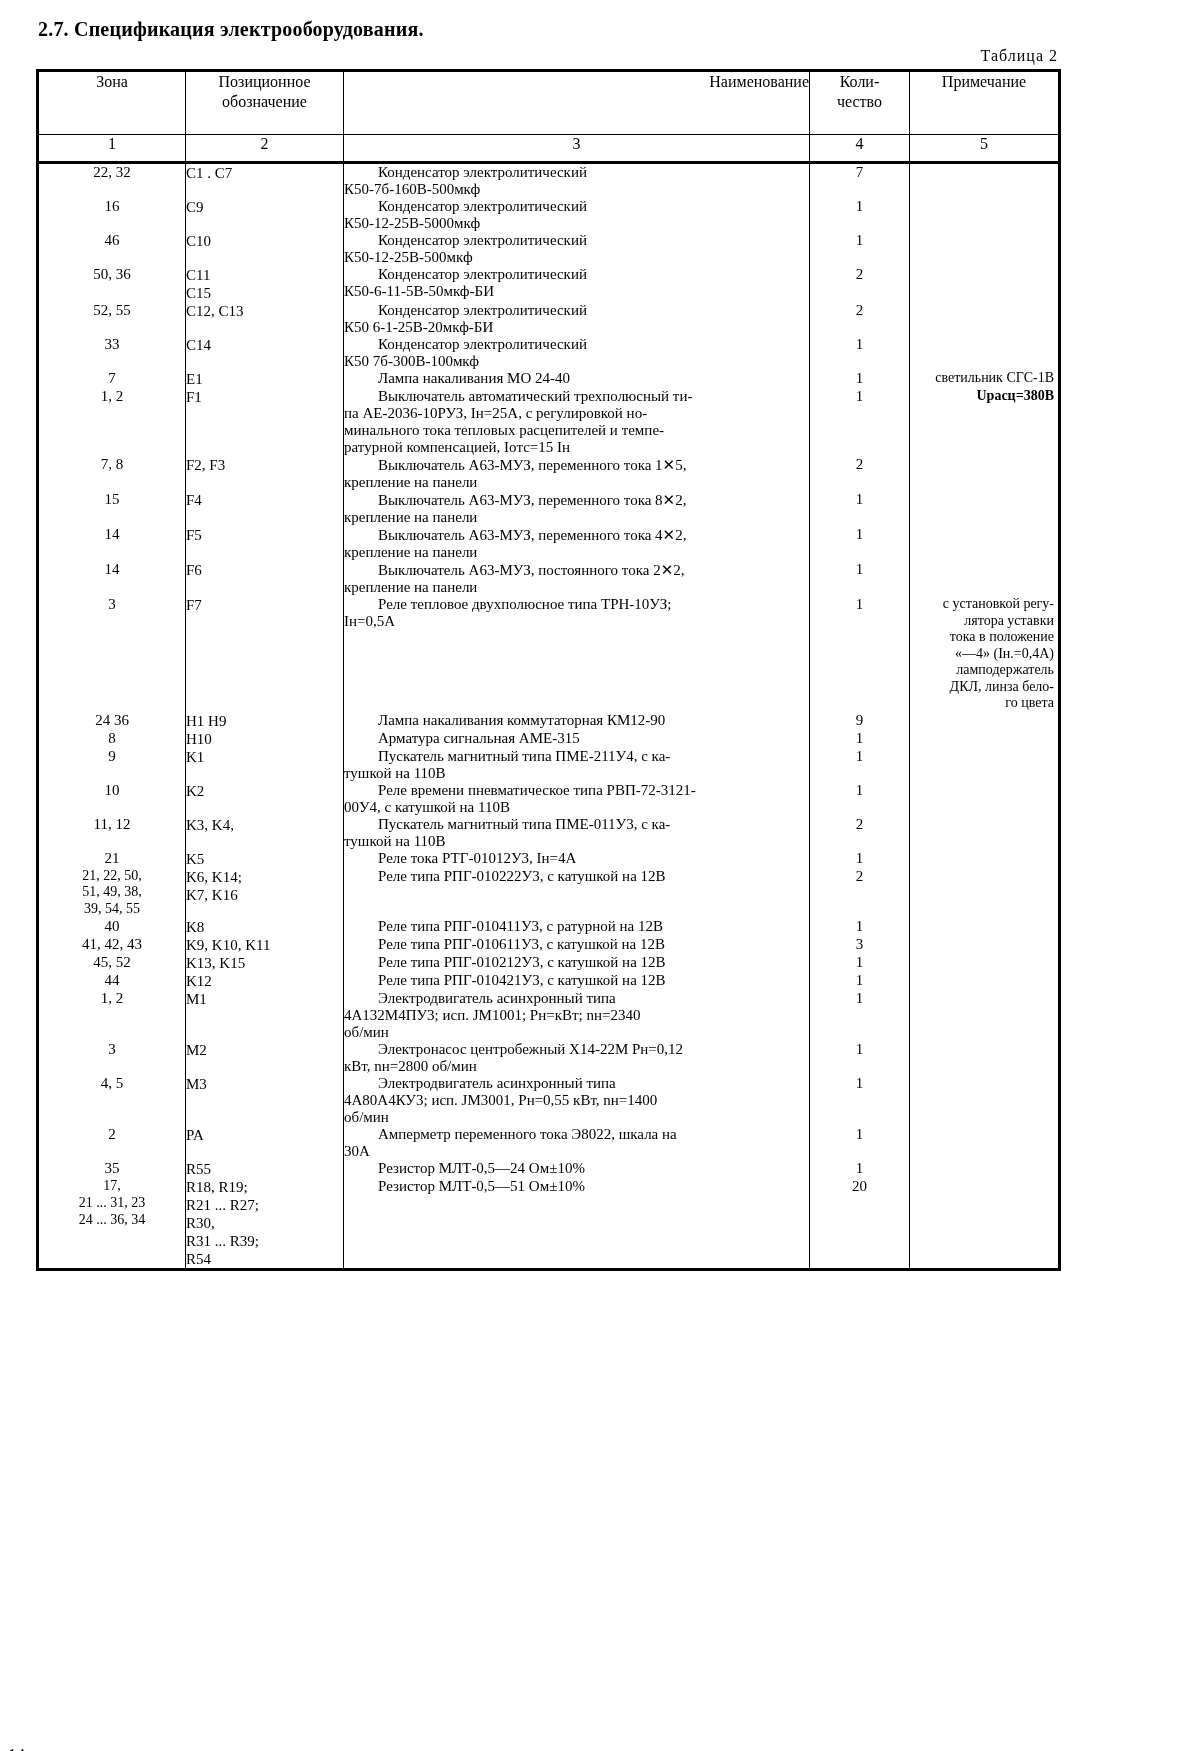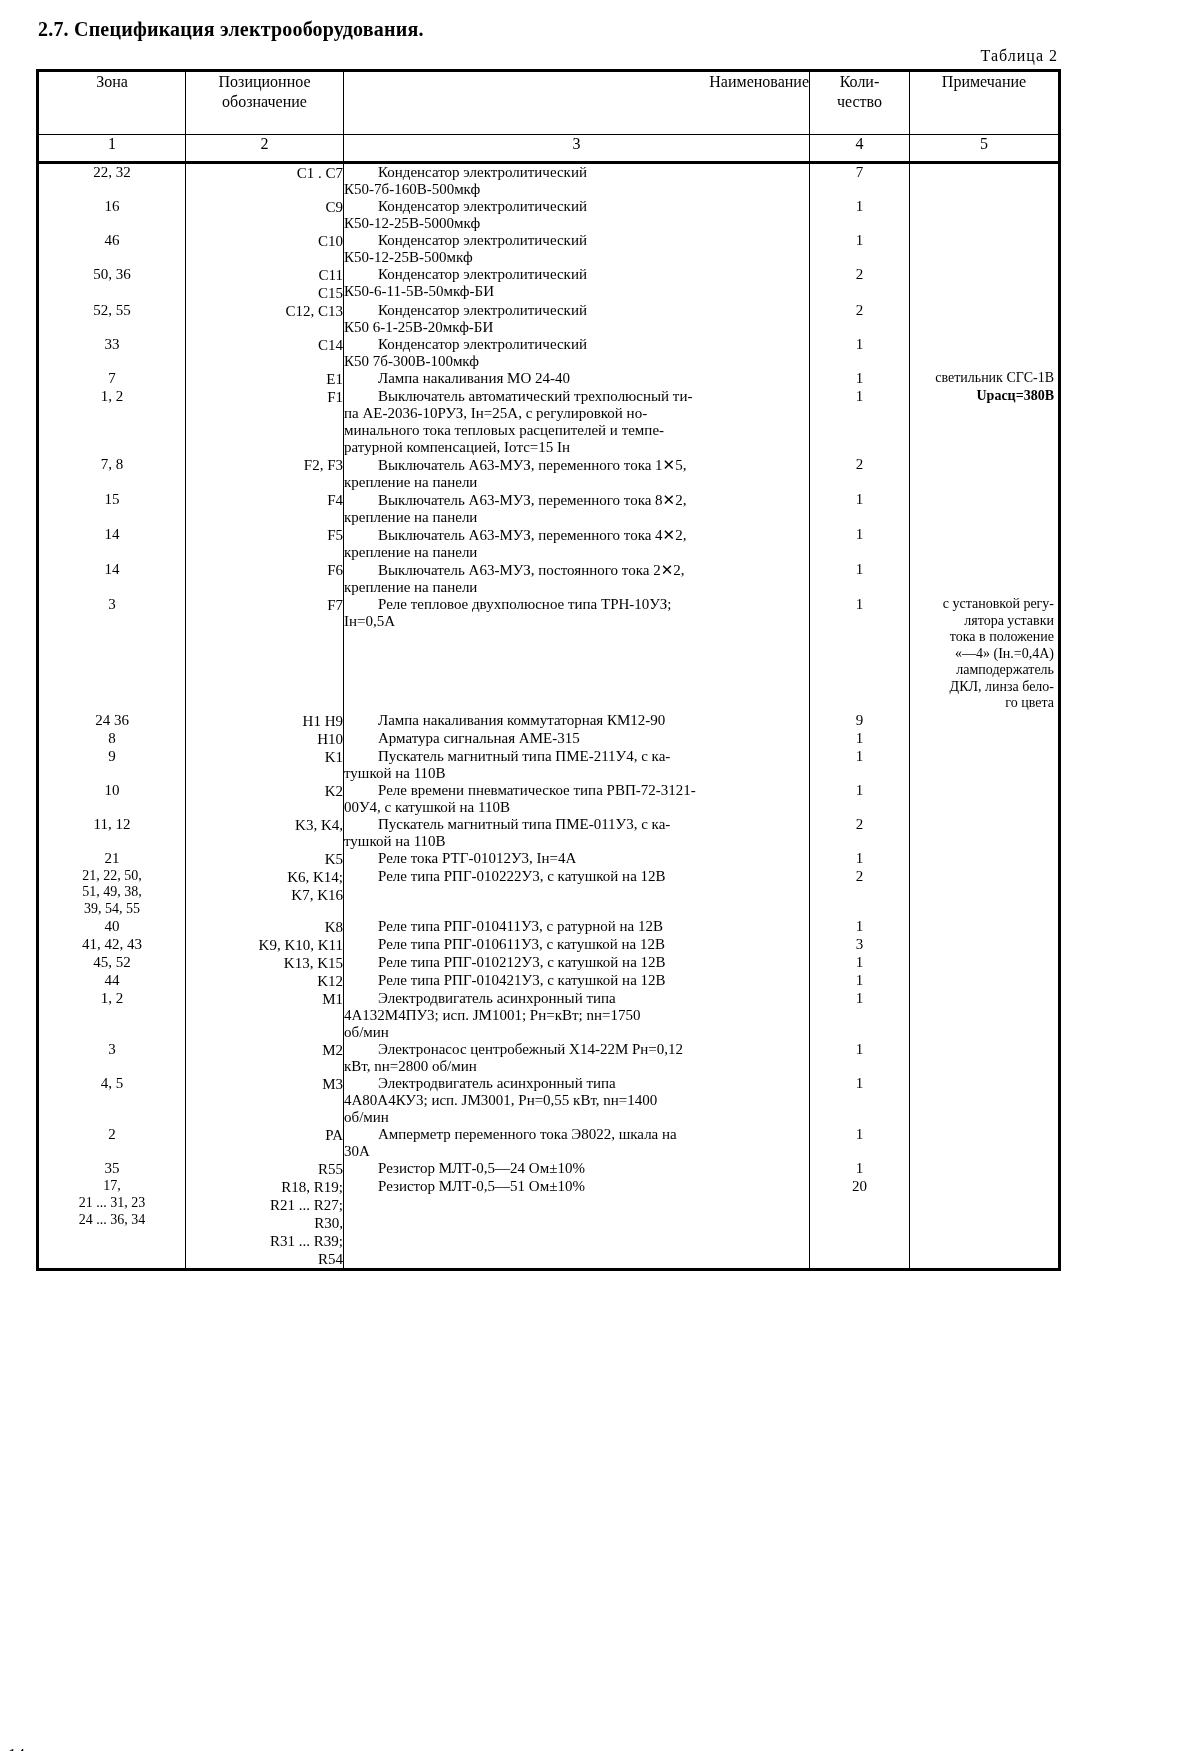--- a/index.html
+++ b/index.html
@@ -62,21 +62,21 @@
     text-align: center;
     height: 26px;
     font-size: 16px;
     vertical-align: middle;
   }
   tbody tr td {
     padding-top: 5px;
     padding-bottom: 3px;
   }
   .c-zone { width: 148px; text-align: center; border-left: 3px solid #000; }
-  .c-pos  { width: 158px; text-align: right; }
+  .c-pos  { width: 158px; text-align: left; }
   .c-name { width: 466px; text-align: left; padding-left: 10px; padding-right: 8px; }
   .c-qty  { width: 100px; text-align: center; }
   .c-note { width: 150px; text-align: right; border-right: 3px solid #000; font-size: 14px; line-height: 1.18; }
   .c-name .ind { display: block; }
   .c-name .ind.first { text-indent: 34px; }
   .zone-multi { line-height: 1.2; font-size: 14px; }
   .pos-multi { line-height: 1.2; }
   .note-block { padding: 0 4px; }
   .bold { font-weight: bold; }
   .page-num {
@@ -481,21 +481,21 @@
         </tr>
         <tr>
           <td class="c-zone">
             <div>1, 2</div>
           </td>
           <td class="c-pos pos-multi">
             <div>M1</div>
           </td>
           <td class="c-name">
             <div class="ind first">Электродвигатель асинхронный типа</div>
-            <div class="ind">4А132М4ПУ3; исп.  JM1001; Рн=кВт;  nн=1750</div>
+            <div class="ind">4А132М4ПУ3; исп.  JM1001; Рн=кВт;  nн=2340</div>
             <div class="ind">об/мин</div>
           </td>
           <td class="c-qty">1</td>
           <td class="c-note"></td>
         </tr>
         <tr>
           <td class="c-zone">
             <div>3</div>
           </td>
           <td class="c-pos pos-multi">

